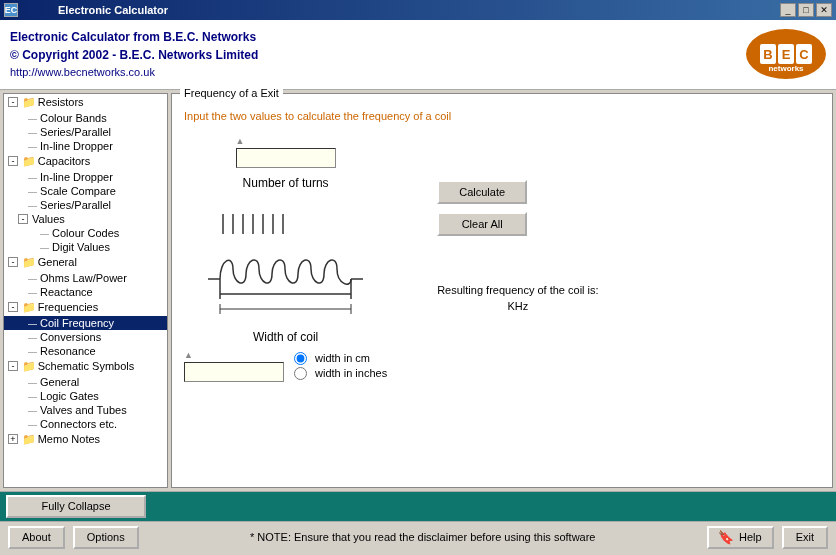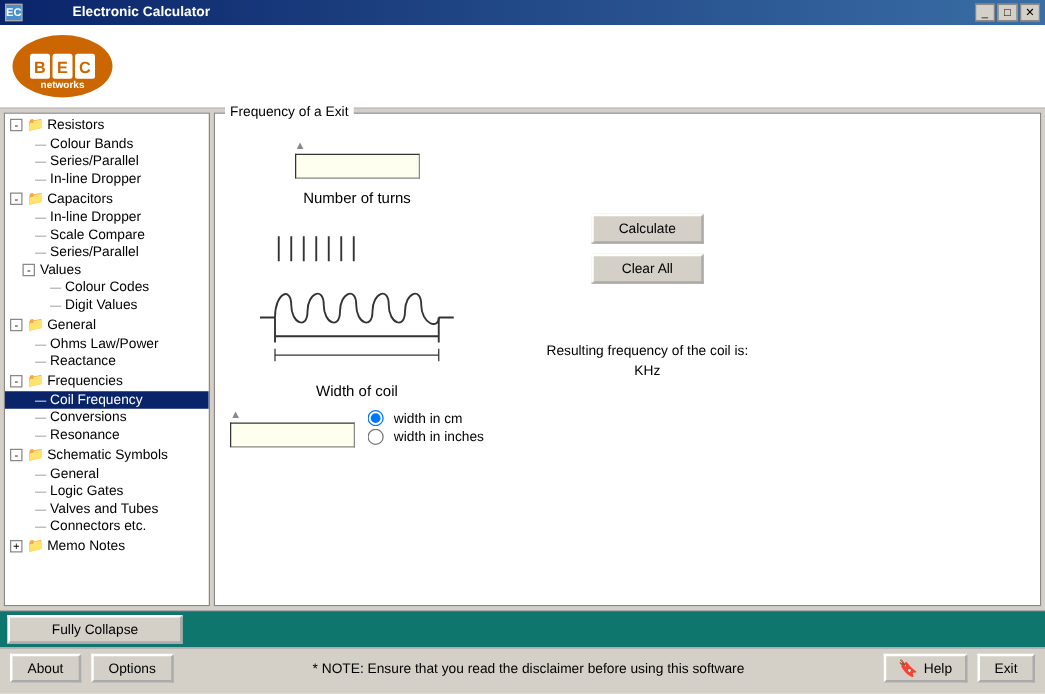--- a/index.html
+++ b/index.html
@@ -296,20 +296,25 @@
   <div class="title-bar-icon">EC</div>
   <span>Electronic Calculator</span>
   <div class="title-bar-controls">
     <button class="title-btn">_</button>
     <button class="title-btn">□</button>
     <button class="title-btn">✕</button>
   </div>
 </div>
 
 <div class="header">
+  <div class="header-text">
+    <div>Electronic Calculator from B.E.C. Networks</div>
+    <div>© Copyright 2002 - B.E.C. Networks Limited</div>
+    <div class="url">http://www.becnetworks.co.uk</div>
+  </div>
   <div class="bec-logo">
     <div class="bec-logo-inner">
       <div class="bec-letter">B</div>
       <div class="bec-letter">E</div>
       <div class="bec-letter">C</div>
     </div>
     <div class="bec-networks-label">networks</div>
   </div>
 </div>
 
@@ -426,20 +431,21 @@
         <span class="folder-icon">📁</span>
         <span>Memo Notes</span>
       </div>
     </div>
   </div>
 
   <div class="content">
     <div class="panel">
       <span class="panel-title">Frequency of a Exit</span>
       <div class="panel-inner">
+        <div class="instruction-text">Input the two values to calculate the frequency of a coil</div>
 
         <div style="display:flex; gap:30px; align-items:flex-start; margin-top:4px;">
 
           <div style="display:flex; flex-direction:column; align-items:center;">
 
             <div style="display:flex; flex-direction:column; align-items:flex-start; margin-bottom:4px;">
               <div style="font-size:9px; margin-bottom:2px; color:#888;">▲</div>
               <input type="text" class="number-input" value="" style="">
             </div>
             <div class="input-label" style="margin-bottom:6px;">Number of turns</div>
@@ -485,21 +491,21 @@
                   <span>width in cm</span>
                 </label>
                 <label class="radio-option">
                   <input type="radio" name="unit" style="">
                   <span>width in inches</span>
                 </label>
               </div>
             </div>
           </div>
 
-          <div style="display:flex; flex-direction:column; gap:8px; margin-top:60px; margin-left:20px;align-items:center;">
+          <div style="display:flex; flex-direction:column; gap:8px; margin-top:44px; margin-left:20px;">
             <button class="calc-btn">Calculate</button>
             <button class="calc-btn">Clear All</button>
             <div class="result-section" style="margin-top:40px;">
               <div>Resulting frequency of the coil is:</div>
               <div style="margin-top:4px;">KHz</div>
             </div>
           </div>
         </div>
       </div>
     </div>

